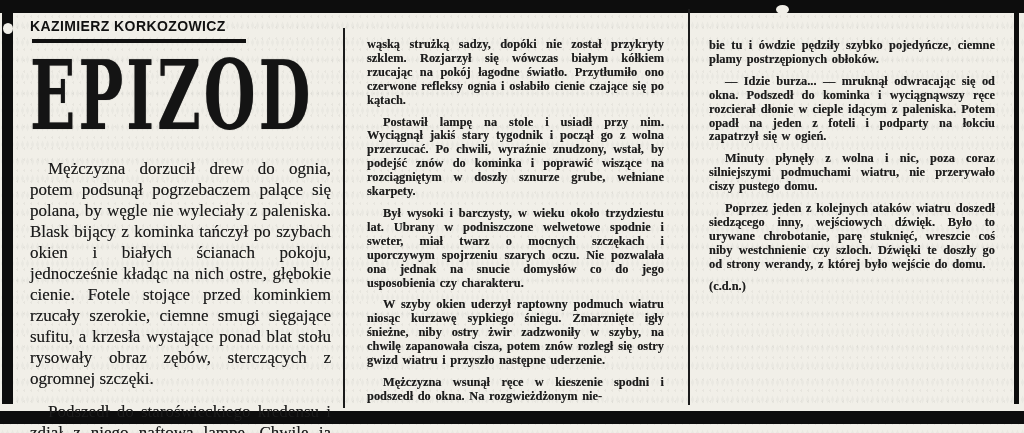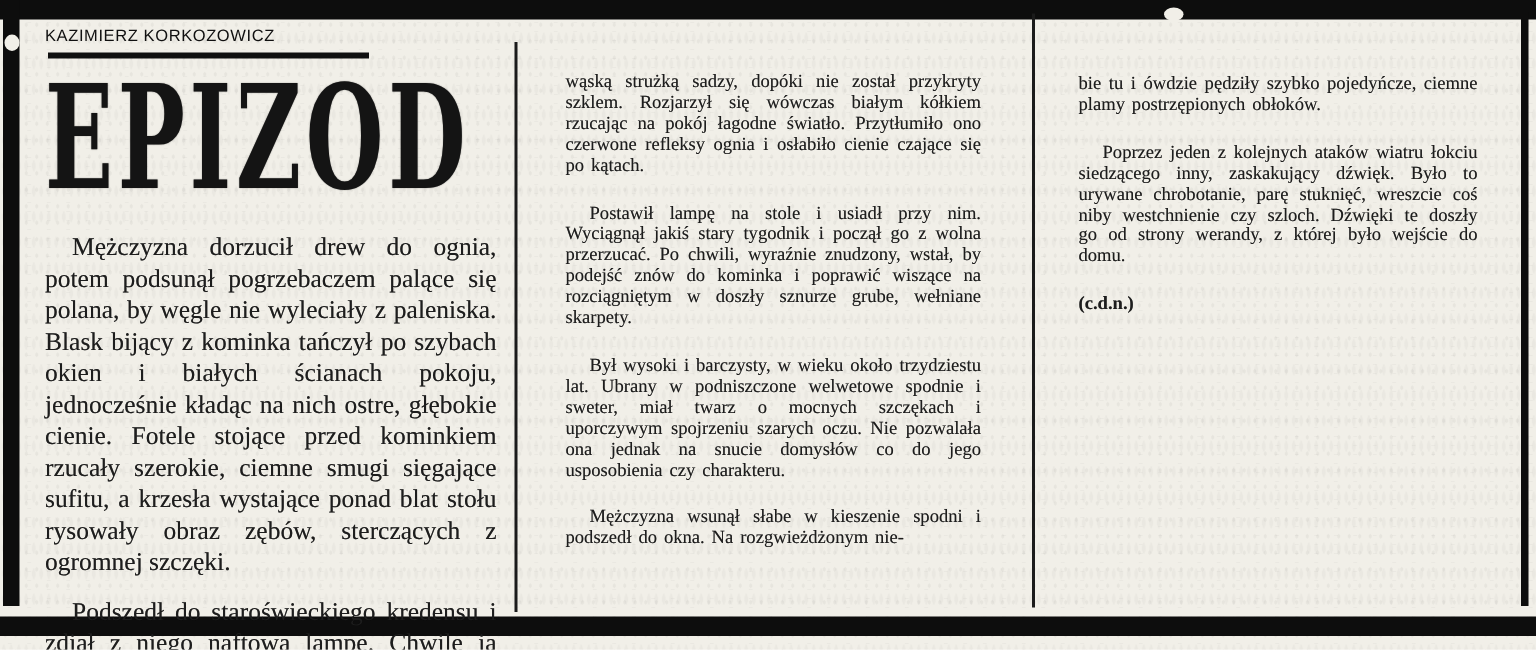--- a/index.html
+++ b/index.html
@@ -29,21 +29,21 @@
   .right-line { left: 1014px; top: 8px;  width: 5px;   height: 396px; }
   .bottom-bar { left: 0;     top: 411px; width: 1024px; height: 13px; }
   .bottom-strip { left: 0;   top: 428px; width: 285px; height: 5px; background:#161616; }
   .divider-1  { left: 343px; top: 28px;  width: 2px;   height: 380px; background:#1b1b1b; }
   .divider-2  { left: 688px; top: 9px;   width: 2px;   height: 396px; background:#1b1b1b; }
 
   
   .col1 { position: absolute; left: 30px; top: 18px; width: 301px; }
   .byline {
     font-family: "Liberation Sans", sans-serif;
-    font-weight: normal; font-size: 11px; letter-spacing: 0.4px; color: #101010;
+    font-weight: bold; font-size: 14px; letter-spacing: 0.4px; color: #101010;
   }
   .byline-rule { margin: 5px 0 0 2px; width: 214px; height: 4px; background: #101010; }
   .headline {
     margin: 6px 0 0 0;
     font-family: "DejaVu Serif", serif;
     font-weight: bold; font-size: 96px; line-height: 0.98;
     letter-spacing: 5px; color: #141414;
     transform: scaleX(0.62); transform-origin: left center;
     white-space: nowrap;
     text-shadow: 0 0 1px rgba(0,0,0,0.55);
@@ -53,23 +53,24 @@
     text-align: justify; text-indent: 18px;
     text-shadow: 0 0 0.4px rgba(0,0,0,0.5);
   }
   .col1 p.lead { margin-top: 15px; }
   .col1 p + p { margin-top: 12px; }
 
   
   .col2 { position: absolute; left: 359px; top: 30px; width: 313px; }
   .col3 { position: absolute; left: 701px; top: 31px; width: 302px; }
   .col2 p, .col3 p {
-    margin: 18px; font-size: 12.4px; line-height: 13.9px;
+    margin: 8px; font-size: 12.4px; line-height: 13.9px;
     text-align: justify; text-indent: 16px; word-spacing: 1.5px;
     text-shadow: 0 0 0.4px rgba(0,0,0,0.45);
+    font-weight: bold;
   }
   .p-cont { text-indent: 0 !important; }
   .cdn { text-align: center; text-indent: 0 !important;
          padding-right: 26px; margin-top: 5px !important; font-weight: bold; }
 </style>
 </head>
 <body>
 
 <div class="page">
 
@@ -88,22 +89,25 @@
     <div class="byline-rule"></div>
     <h1 class="headline">EPIZOD</h1>
     <p class="lead">Mężczyzna dorzucił drew do ognia, potem podsunął pogrzebaczem palące się polana, by węgle nie wyleciały z paleniska. Blask bijący z kominka tańczył po szybach okien i białych ścianach pokoju, jednocześnie kładąc na nich ostre, głębokie cienie. Fotele stojące przed kominkiem rzucały szerokie, ciemne smugi sięgające sufitu, a krzesła wystające ponad blat stołu rysowały obraz zębów, sterczących z ogromnej szczęki.</p>
     <p>Podszedł do staroświeckiego kredensu i zdjął z niego naftową lampę. Chwilę ją oprzyrządzał przycinając knot, po czym wyciągnął zapałki. Po chwili knot zaczął dymić</p>
   </div>
 
   <div class="col2">
     <p class="p-cont">wąską strużką sadzy, dopóki nie został przykryty szklem. Rozjarzył się wówczas białym kółkiem rzucając na pokój łagodne światło. Przytłumiło ono czerwone refleksy ognia i osłabiło cienie czające się po kątach.</p>
     <p>Postawił lampę na stole i usiadł przy nim. Wyciągnął jakiś stary tygodnik i począł go z wolna przerzucać. Po chwili, wyraźnie znudzony, wstał, by podejść znów do kominka i poprawić wiszące na rozciągniętym w doszły sznurze grube, wełniane skarpety.</p>
     <p>Był wysoki i barczysty, w wieku około trzydziestu lat. Ubrany w podniszczone welwetowe spodnie i sweter, miał twarz o mocnych szczękach i uporczywym spojrzeniu szarych oczu. Nie pozwalała ona jednak na snucie domysłów co do jego usposobienia czy charakteru.</p>
-    <p>Mężczyzna wsunął słabe w kieszenie spodni i podszedł do okna. Na rozgwieżdżonym nie-</p>
+    <p>W szyby okien uderzył raptowny podmuch wiatru niosąc kurzawę sypkiego śniegu. Zmarznięte igły śnieżne, niby ostry żwir zadzwoniły w szyby, na chwilę zapanowała cisza, potem znów rozległ się ostry gwizd wiatru i przyszło następne uderzenie.</p>
+    <p>Mężczyzna wsunął ręce w kieszenie spodni i podszedł do okna. Na rozgwieżdżonym nie-</p>
   </div>
 
   <div class="col3">
     <p class="p-cont">bie tu i ówdzie pędziły szybko pojedyńcze, ciemne plamy postrzępionych obłoków.</p>
-    <p>Poprzez jeden z kolejnych ataków wiatru łokciu siedzącego inny, zaskakujący dźwięk. Było to urywane chrobotanie, parę stuknięć, wreszcie coś niby westchnienie czy szloch. Dźwięki te doszły go od strony werandy, z której było wejście do domu.</p>
+    <p>— Idzie burza... — mruknął odwracając się od okna. Podszedł do kominka i wyciągnąwszy ręce rozcierał dłonie w cieple idącym z paleniska. Potem opadł na jeden z foteli i podparty na łokciu zapatrzył się w ogień.</p>
+    <p>Minuty płynęły z wolna i nic, poza coraz silniejszymi podmuchami wiatru, nie przerywało ciszy pustego domu.</p>
+    <p>Poprzez jeden z kolejnych ataków wiatru doszedł siedzącego inny, wejściowych dźwięk. Było to urywane chrobotanie, parę stuknięć, wreszcie coś niby westchnienie czy szloch. Dźwięki te doszły go od strony werandy, z której było wejście do domu.</p>
     <p class="cdn">(c.d.n.)</p>
   </div>
 
 </div>
 
 </body></html>

